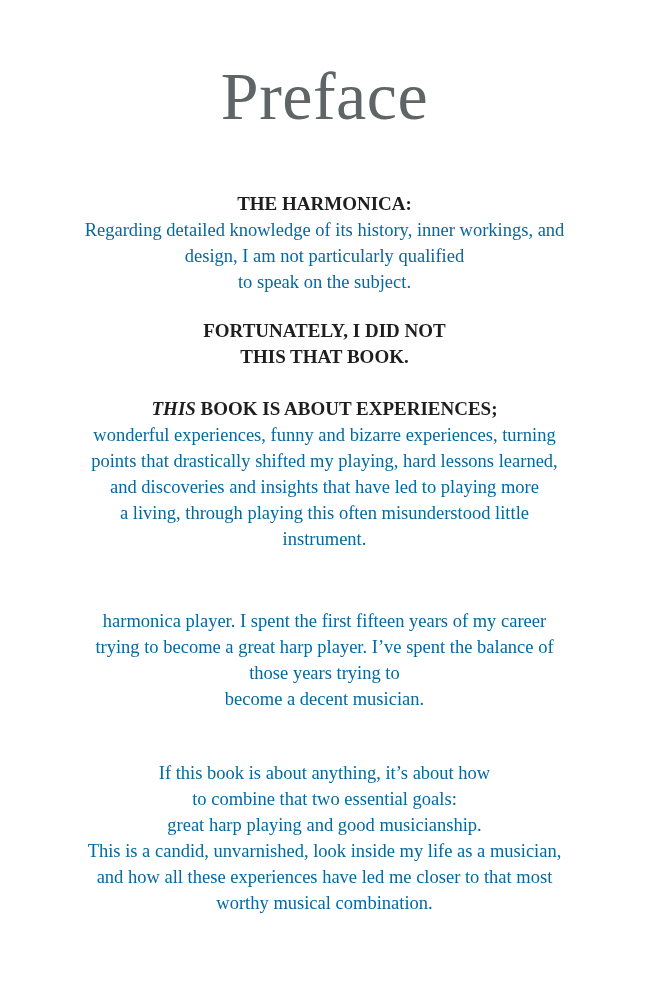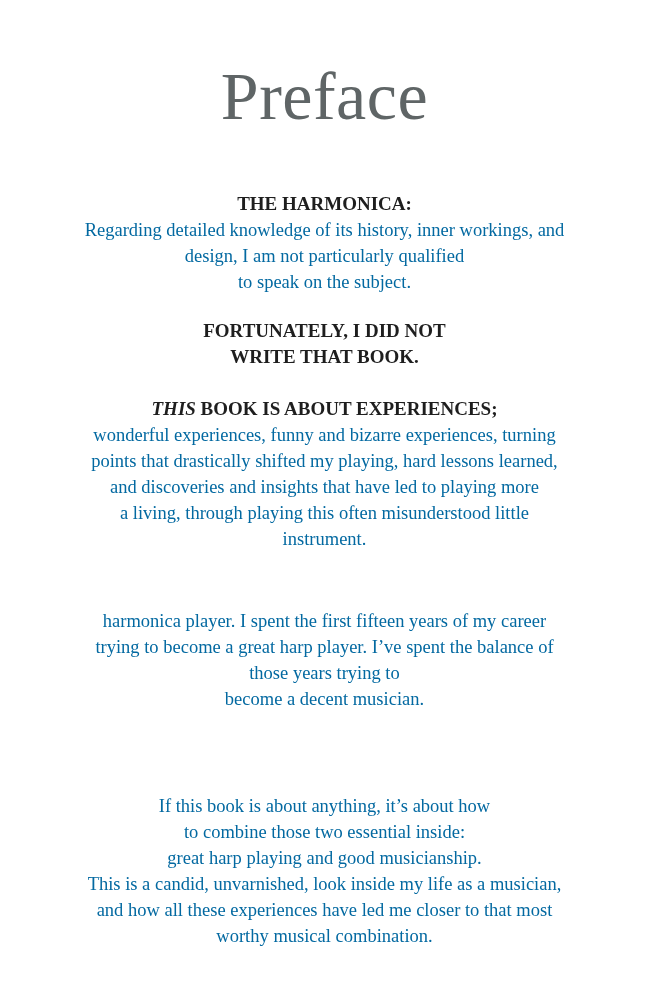--- a/index.html
+++ b/index.html
@@ -45,60 +45,60 @@
       line-height: 26px;
       color: #0369a1;
       margin: 0;
       white-space: nowrap;
     }
     .block { position: absolute; left: 0; width: 649px; }
     .b1 { top: 191px; }
     .b2 { top: 318px; }
     .b3 { top: 396px; }
     .b4 { top: 608px; }
-    .b5 { top: 793px; }
+    .b5 { top: 760px; }
     em { font-style: italic; }
   </style>
 </head>
 <body>
 
 <div class="page">
 
   <h1 class="title">Preface</h1>
 
   <div class="block b1">
     <p class="heading">THE HARMONICA:</p>
     <p class="body-line">Regarding detailed knowledge of its history, inner workings, and</p>
     <p class="body-line">design, I am not particularly qualified</p>
     <p class="body-line">to speak on the subject.</p>
   </div>
 
   <div class="block b2">
     <p class="heading">FORTUNATELY, I DID NOT</p>
-    <p class="heading">WRITE THAT BOOK.</p>
+    <p class="heading">THIS THAT BOOK.</p>
   </div>
 
   <div class="block b3">
     <p class="heading"><em>THIS</em><span> BOOK IS ABOUT EXPERIENCES;</span></p>
     <p class="body-line">wonderful experiences, funny and bizarre experiences, turning</p>
     <p class="body-line">points that drastically shifted my playing, hard lessons learned,</p>
     <p class="body-line">and discoveries and insights that have led to playing more</p>
     <p class="body-line">a living, through playing this often misunderstood little</p>
     <p class="body-line">instrument.</p>
   </div>
 
   <div class="block b4">
     <p class="body-line">harmonica player. I spent the first fifteen years of my career</p>
     <p class="body-line">trying to become a great harp player. I’ve spent the balance of</p>
     <p class="body-line">those years trying to</p>
     <p class="body-line">become a decent musician.</p>
   </div>
 
   <div class="block b5">
     <p class="body-line">If this book is about anything, it’s about how</p>
-    <p class="body-line">to combine those two essential inside:</p>
+    <p class="body-line">to combine that two essential goals:</p>
     <p class="body-line">great harp playing and good musicianship.</p>
     <p class="body-line">This is a candid, unvarnished, look inside my life as a musician,</p>
     <p class="body-line">and how all these experiences have led me closer to that most</p>
     <p class="body-line">worthy musical combination.</p>
   </div>
 
 </div>
 
 </body></html>

